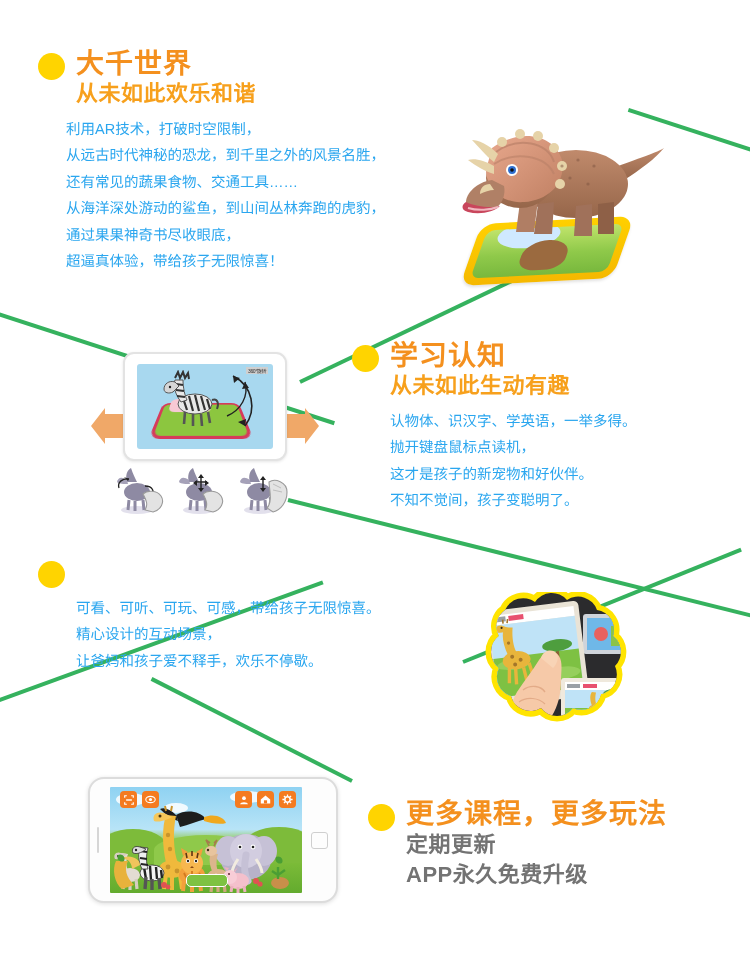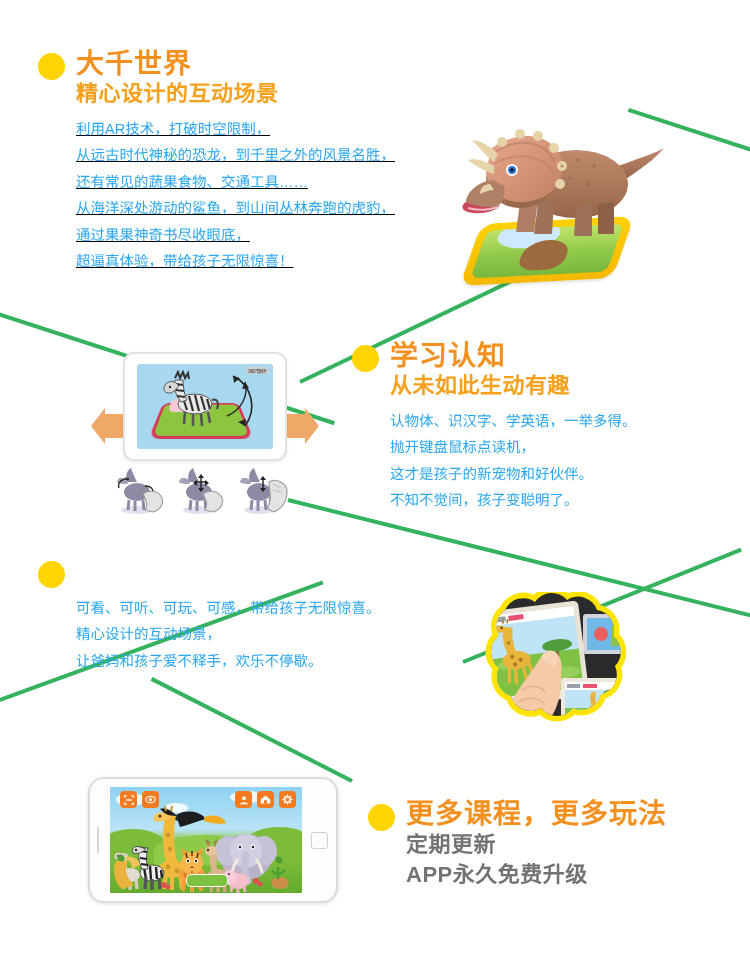--- a/index.html
+++ b/index.html
@@ -145,24 +145,24 @@
   <div class="greenline" style="left:288px;top:498px;width:490px;transform:rotate(14deg);"></div>
   <div class="greenline" style="left:-6px;top:700px;width:350px;transform:rotate(-20deg);"></div>
   <div class="greenline" style="left:463px;top:660px;width:300px;transform:rotate(-22deg);"></div>
   <div class="greenline" style="left:352px;top:779px;width:225px;transform:rotate(207deg);"></div>
 
   <div class="block" style="left:38px;top:48px;">
     <div class="heading-row">
       <div class="bullet"></div>
       <div class="h-wrap">
         <div class="h1">大千世界</div>
-        <div class="h2">精心设计的互动场景</div>
+        <div class="h2">从未如此欢乐和谐</div>
       </div>
     </div>
-    <div class="body-lines" style="margin-left:38px;text-decoration:underline;">
+    <div class="body-lines" style="margin-left:28px;">
       <div class="ln">利用AR技术，打破时空限制，</div>
       <div class="ln">从远古时代神秘的恐龙，到千里之外的风景名胜，</div>
       <div class="ln">还有常见的蔬果食物、交通工具……</div>
       <div class="ln">从海洋深处游动的鲨鱼，到山间丛林奔跑的虎豹，</div>
       <div class="ln">通过果果神奇书尽收眼底，</div>
       <div class="ln">超逼真体验，带给孩子无限惊喜！</div>
     </div>
   </div>
 
   <div class="dino-wrap">

